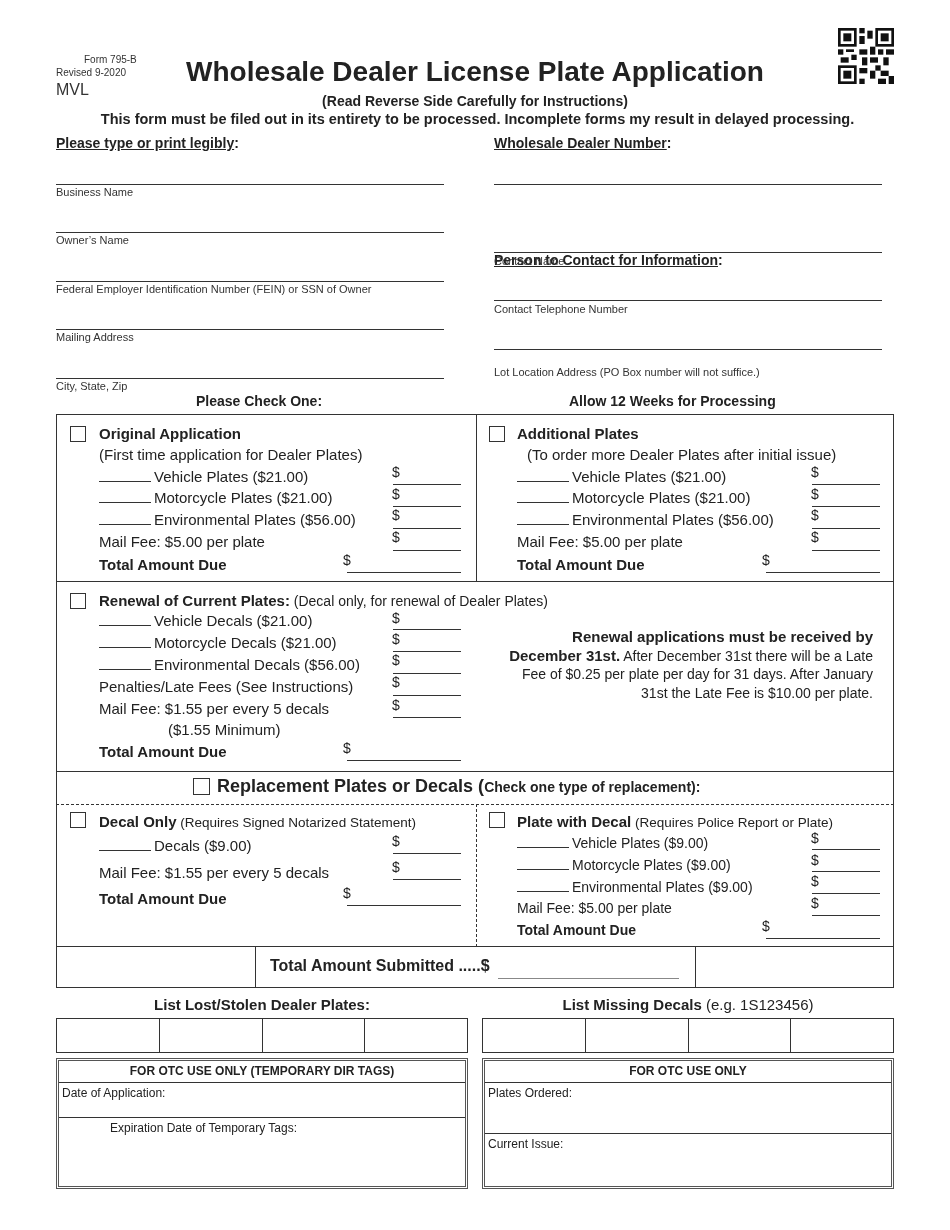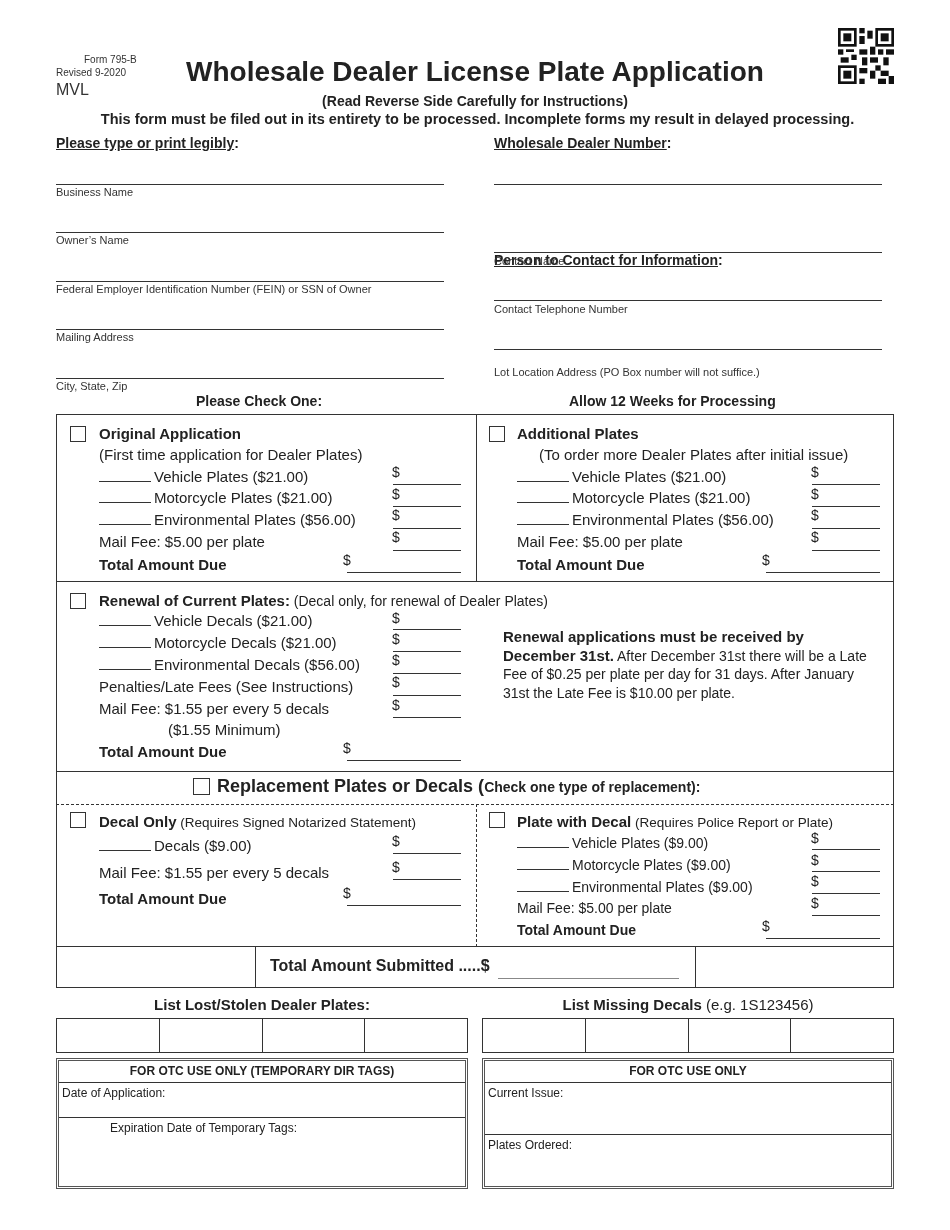--- a/index.html
+++ b/index.html
@@ -5,21 +5,21 @@
   * { box-sizing: border-box; margin: 0; padding: 0; }
   html, body { width: 950px; height: 1230px; background: #ffffff; }
   body { position: relative; font-family: "Liberation Sans", sans-serif; color: #222; overflow: hidden; }
   .abs { position: absolute; }
   .small { font-size: 11px; color: #333; }
   .bold { font-weight: bold; }
   .u { text-decoration: underline; }
   .line { position: absolute; height: 0; border-top: 1.3px solid #333; }
   .cb { position: absolute; width: 16px; height: 16px; border: 1.5px solid #333; background: #fff; cursor: pointer; }
   .t15 { font-size: 15px; }
-  .t14 { font-size: 14px; }
+  .t14 { font-size: 14px; text-align: right; }
   .blank { display: inline-block; width: 52px; border-bottom: 1.3px solid #333; height: 14px; vertical-align: baseline; margin-right: 3px; }
   .dollar { position: absolute; font-size: 14px; }
   .amt { position: absolute; height: 0; border-top: 1.5px solid #333; }
   .box { position: absolute; border: 1.5px solid #333; }
   .vline { position: absolute; width: 0; border-left: 1.5px solid #333; }
   .dashh { position: absolute; height: 0; border-top: 1.5px dashed #333; }
   .dashv { position: absolute; width: 0; border-left: 1.5px dashed #333; }
   .grid4 { position: absolute; display: flex; border: 1.8px solid #333; }
   .grid4 div { flex: 1; border-right: 1.3px solid #333; cursor: text; }
   .grid4 div:last-child { border-right: none; }
@@ -123,21 +123,21 @@
 <div class="amt field" style="left:393px;top:506px;width:68px;"></div>
 <div class="dollar" style="left:392px;top:507px;">$</div>
 <div class="amt field" style="left:393px;top:528px;width:68px;"></div>
 <div class="dollar" style="left:392px;top:529px;">$</div>
 <div class="amt field" style="left:393px;top:550px;width:68px;"></div>
 <div class="dollar" style="left:343px;top:552px;">$</div>
 <div class="amt field" style="left:347px;top:572px;width:114px;"></div>
 
 <div class="cb" style="left:489px;top:426px;"></div>
 <div class="abs bold t15" style="left:517px;top:425px;">Additional Plates</div>
-<div class="abs t15" style="left:539px;top:446px;">(To order more Dealer Plates after initial issue)</div>
+<div class="abs t15" style="left:527px;top:446px;">(To order more Dealer Plates after initial issue)</div>
 <div class="abs t15" style="left:517px;top:468px;"><span class="blank field"></span><span>Vehicle Plates ($21.00)</span></div>
 <div class="abs t15" style="left:517px;top:489px;"><span class="blank field"></span><span>Motorcycle Plates ($21.00)</span></div>
 <div class="abs t15" style="left:517px;top:511px;"><span class="blank field"></span><span>Environmental Plates ($56.00)</span></div>
 <div class="abs t15" style="left:517px;top:533px;">Mail Fee: $5.00 per plate</div>
 <div class="abs bold t15" style="left:517px;top:556px;">Total Amount Due</div>
 <div class="dollar" style="left:811px;top:464px;">$</div>
 <div class="amt field" style="left:812px;top:484px;width:68px;"></div>
 <div class="dollar" style="left:811px;top:486px;">$</div>
 <div class="amt field" style="left:812px;top:506px;width:68px;"></div>
 <div class="dollar" style="left:811px;top:507px;">$</div>
@@ -225,15 +225,15 @@
   <div></div>
 </div>
 
 <div class="otc" style="left:56px;top:1058px;width:412px;height:131px;">
   <div class="hdr">FOR OTC USE ONLY (TEMPORARY DIR TAGS)</div>
   <div class="cell" style="height:35px;"><span>Date of Application:</span></div>
   <div class="cell" style="height:32px;margin-left:48px;"><span>Expiration Date of Temporary Tags:</span></div>
 </div>
 <div class="otc" style="left:482px;top:1058px;width:412px;height:131px;">
   <div class="hdr">FOR OTC USE ONLY</div>
+  <div class="cell" style="height:51px;"><span>Plates Ordered:</span></div>
   <div class="cell" style="height:52px;"><span>Current Issue:</span></div>
-  <div class="cell" style="height:51px;"><span>Plates Ordered:</span></div>
 </div>
 
 </body></html>

